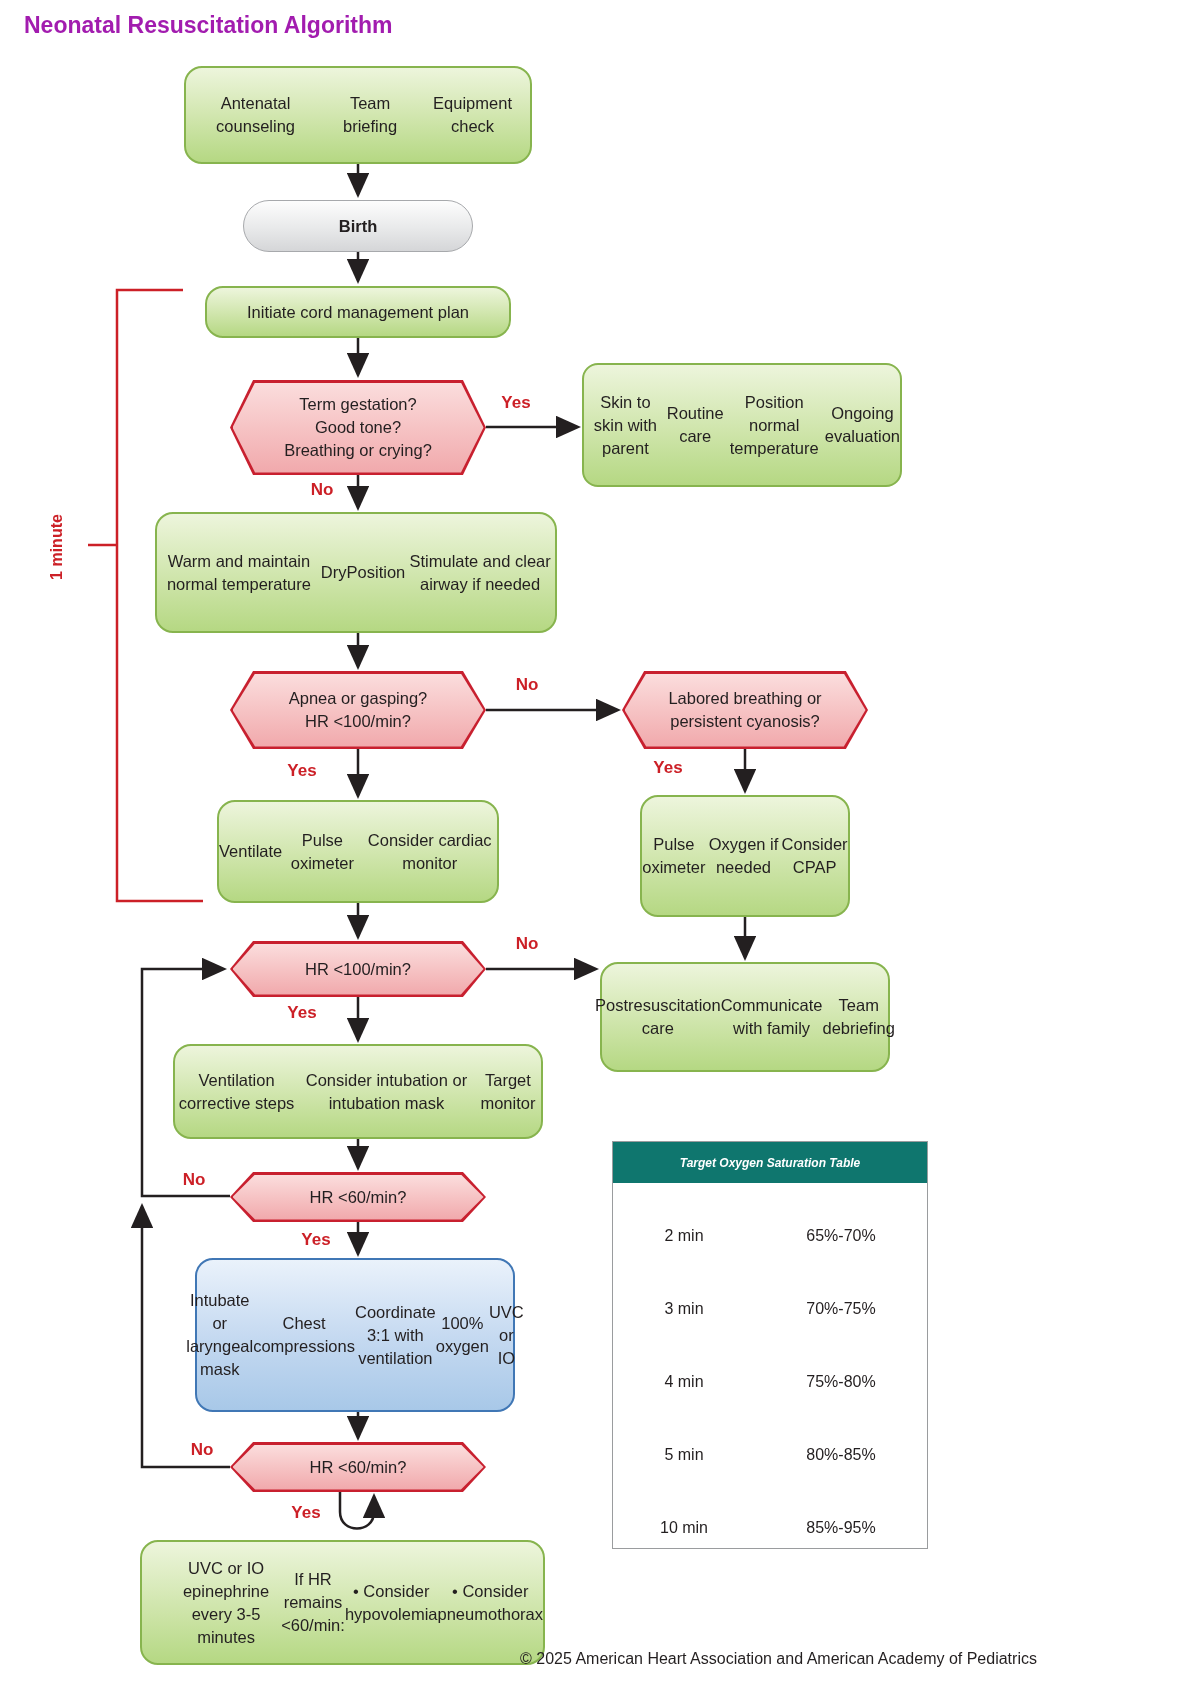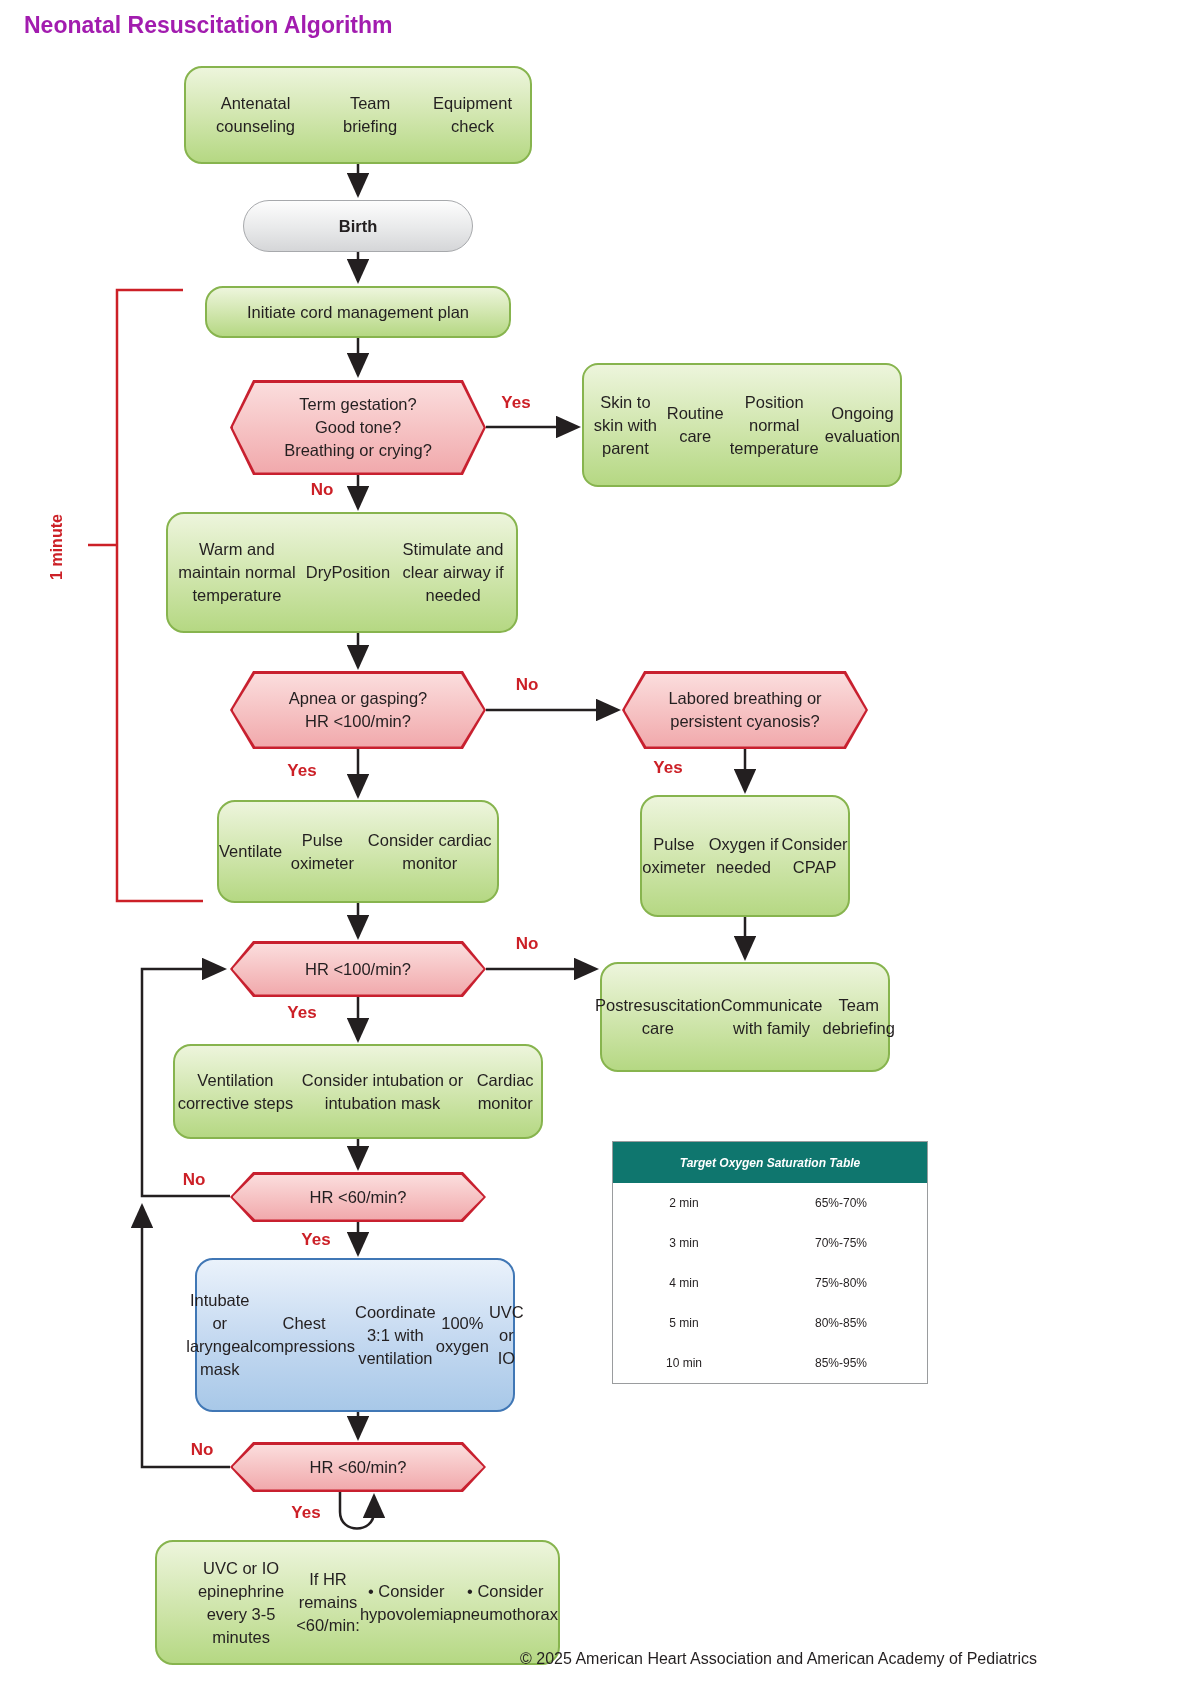--- a/index.html
+++ b/index.html
@@ -52,21 +52,21 @@
     font-size:16px;font-weight:bold;color:#cc2027;transform:rotate(-90deg);
   }
   .sat-table{
     position:absolute;left:612px;top:1141px;width:316px;z-index:2;
     border:1.5px solid #9a9c9e;box-sizing:border-box;background:#ffffff;
   }
   .sat-table .hdr{
     background:#0f766e;color:#ffffff;font-weight:bold;font-size:12px;height:41px;
     display:flex;align-items:center;justify-content:center;text-align:center;font-style:italic;
   }
-  .sat-table .row{display:flex;height:40px;align-items:center;font-size:12px;}
+  .sat-table .row{display:flex;height:40px;align-items:center;font-size:16px;margin-top:33px;}
   .sat-table .row .t{width:142px;text-align:center;}
   .sat-table .row .r{flex:1;text-align:center;}
   .footer{
     position:absolute;left:520px;top:1650px;width:660px;z-index:3;
     font-size:16px;color:#231f20;
   }
 </style>
 </head>
 <body>
 
@@ -137,21 +137,21 @@
     </div>
   </div>
 
   <div class="node box-green" style="left:582px;top:363px;width:320px;height:124px;border-radius:16px;">
     <div>Skin to skin with parent</div>
     <div>Routine care</div>
     <div>Position normal temperature</div>
     <div>Ongoing evaluation</div>
   </div>
 
-  <div class="node box-green" style="left:166px;top:512px;width:352px;height:121px;">
+  <div class="node box-green" style="left:155px;top:512px;width:402px;height:121px;">
     <div>Warm and maintain normal temperature</div>
     <div>Dry</div>
     <div>Position</div>
     <div>Stimulate and clear airway if needed</div>
   </div>
 
   <div class="hex" style="left:230px;top:671px;width:256px;height:78px;">
     <div class="hx-border"></div>
     <div class="hx-fill"></div>
     <div class="hx-text">
@@ -191,21 +191,21 @@
 
   <div class="node box-green" style="left:600px;top:962px;width:290px;height:110px;">
     <div>Postresuscitation care</div>
     <div>Communicate with family</div>
     <div>Team debriefing</div>
   </div>
 
   <div class="node box-green" style="left:173px;top:1044px;width:370px;height:95px;">
     <div>Ventilation corrective steps</div>
     <div>Consider intubation or intubation mask</div>
-    <div>Cardiac monitor</div>
+    <div>Target monitor</div>
   </div>
 
   <div class="hex" style="left:230px;top:1172px;width:256px;height:50px;">
     <div class="hx-border"></div>
     <div class="hx-fill"></div>
     <div class="hx-text">
       <div>HR &lt;60/min?</div>
     </div>
   </div>
 
@@ -218,21 +218,21 @@
   </div>
 
   <div class="hex" style="left:230px;top:1442px;width:256px;height:50px;">
     <div class="hx-border"></div>
     <div class="hx-fill"></div>
     <div class="hx-text">
       <div>HR &lt;60/min?</div>
     </div>
   </div>
 
-  <div class="node box-green" style="left:155px;top:1540px;width:405px;height:125px;padding-left:29px;">
+  <div class="node box-green" style="left:140px;top:1540px;width:405px;height:125px;padding-left:29px;">
     <div>UVC or IO epinephrine every 3-5 minutes</div>
     <div>If HR remains &lt;60/min:</div>
     <div>•  Consider hypovolemia</div>
     <div>•  Consider pneumothorax</div>
   </div>
 
   <div class="yn" style="left:516px;top:403px;">Yes</div>
   <div class="yn" style="left:322px;top:490px;">No</div>
   <div class="yn" style="left:527px;top:685px;">No</div>
   <div class="yn" style="left:302px;top:771px;">Yes</div>

